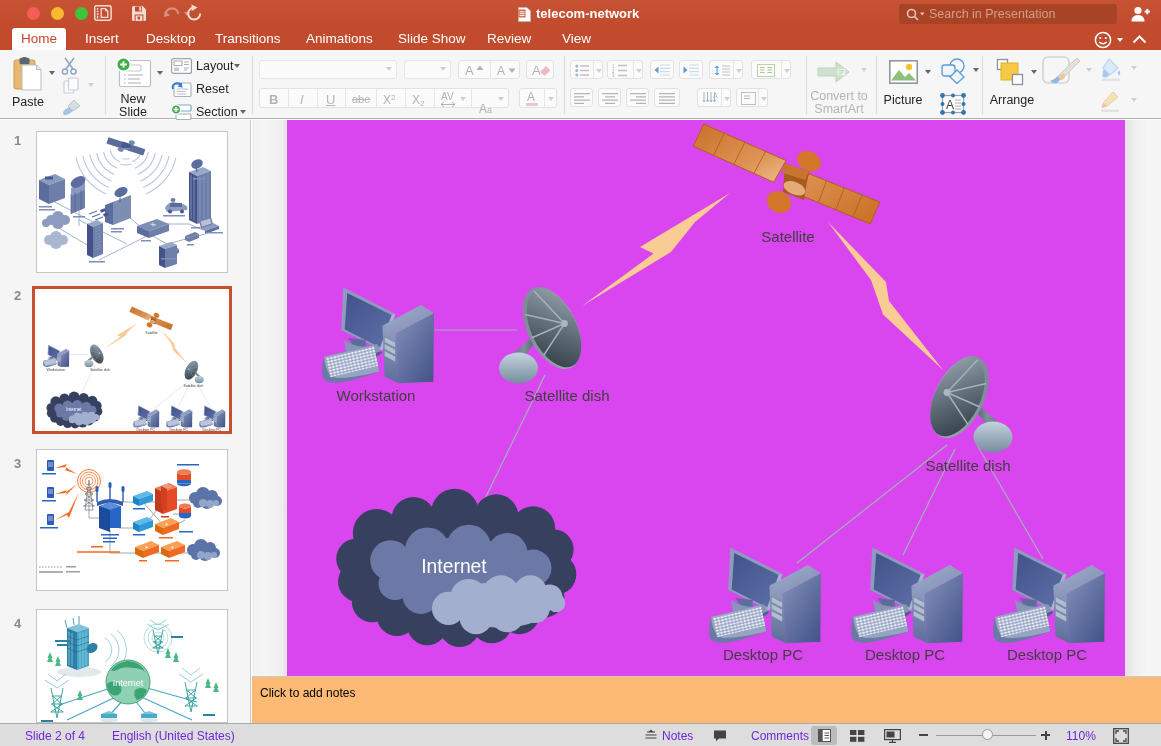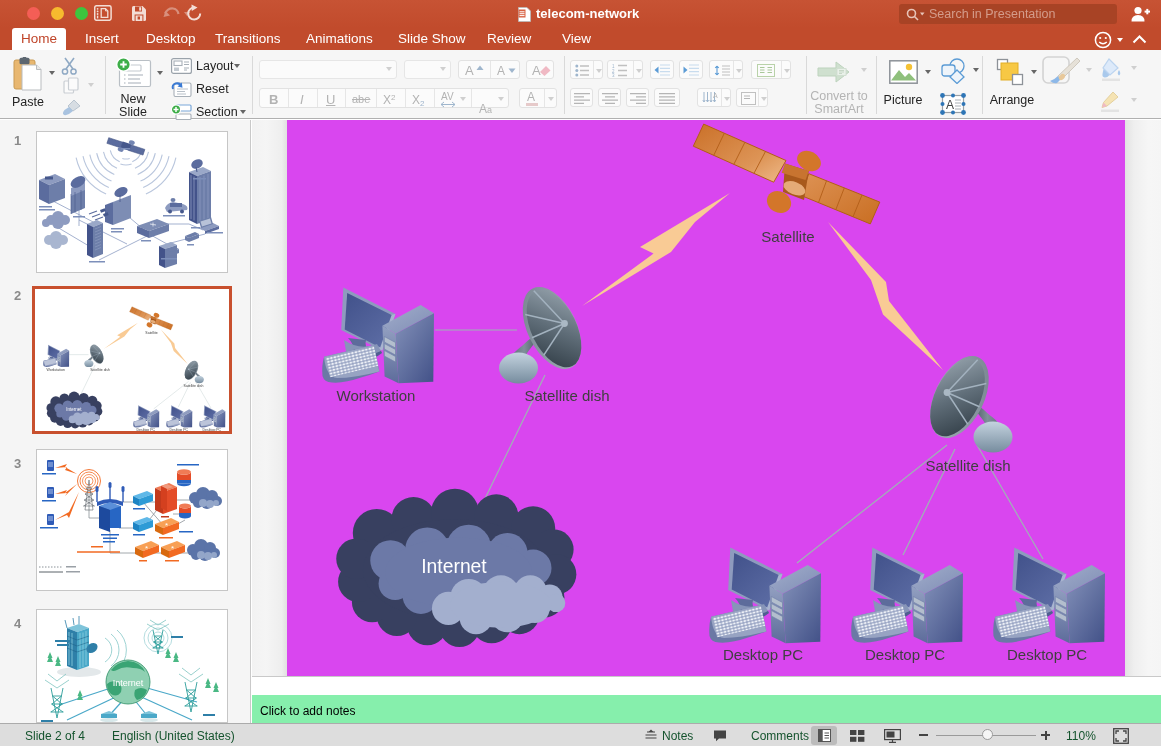--- a/index.html
+++ b/index.html
@@ -48,24 +48,24 @@
 
 
 #canvas { position:absolute; left:252px; top:120px; width:909px; height:556px; background:#fff; }
 #gutter { position:absolute; left:0px; top:0; width:35px; height:556px;
   background:linear-gradient(90deg,#f2f2f2 0%,#f5f5f5 40%,#eeeeee 85%,#e2e2e2 98%); }
 #slide { position:absolute; left:35px; top:0; width:838px; height:556px; background:#d946ef; }
 #slide svg.main { position:absolute; left:0; top:3px; }
 #slidebottom { position:absolute; left:252px; top:676px; width:909px; height:1px; background:#c9c9c9; }
 
 
-#notes { position:absolute; left:252px; top:695px; width:909px; height:46px; background:#86efac; }
+#notes { position:absolute; left:252px; top:677px; width:909px; height:46px; background:#fdba74; }
 #notes .txt { position:absolute; left:8px; top:9px; font-size:12px; color:#000; }
 #statusbar { position:absolute; left:0; top:723px; width:1161px; height:23px; background:#dddddd;
-  border-top:1px solid #ababab; font-size:12px; color:#14532d; }
+  border-top:1px solid #ababab; font-size:12px; color:#6d28d9; }
 .sbt { position:absolute; top:5px; }
 </style>
 </head>
 <body>
 <div id="app">
   <div id="titlebar">
     <div class="light" style="left:27px; background:#f45e56;"></div>
     <div class="light" style="left:51px; background:#f7ba2e;"></div>
     <div class="light" style="left:75px; background:#3ec53e;"></div>
     <svg class="abs" style="left:94px; top:5px;" width="18" height="16" viewBox="0 0 18 16">

